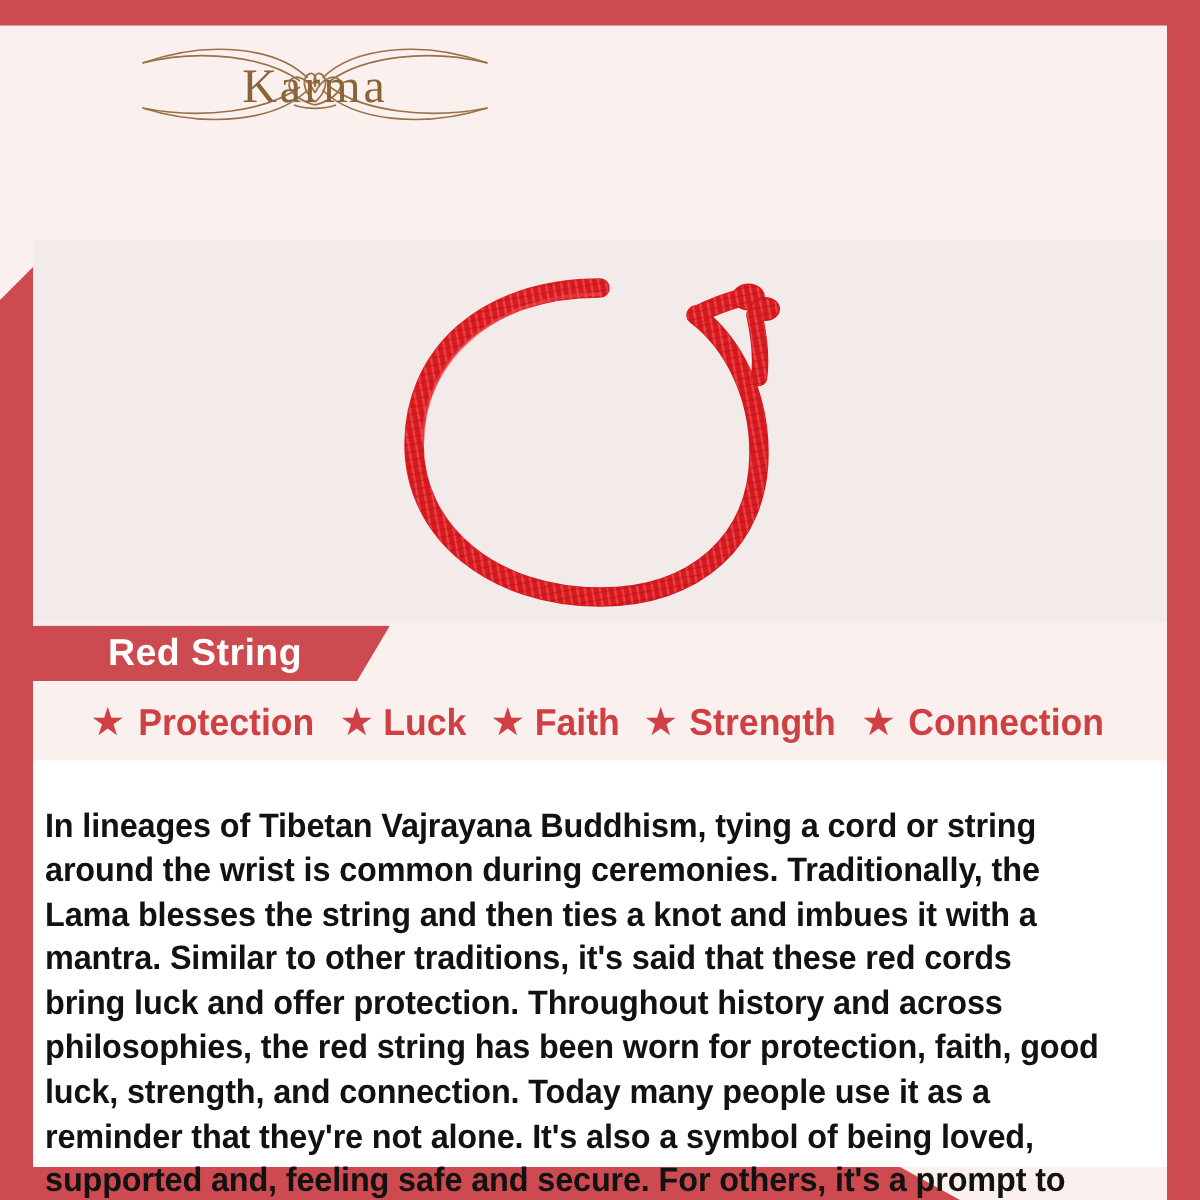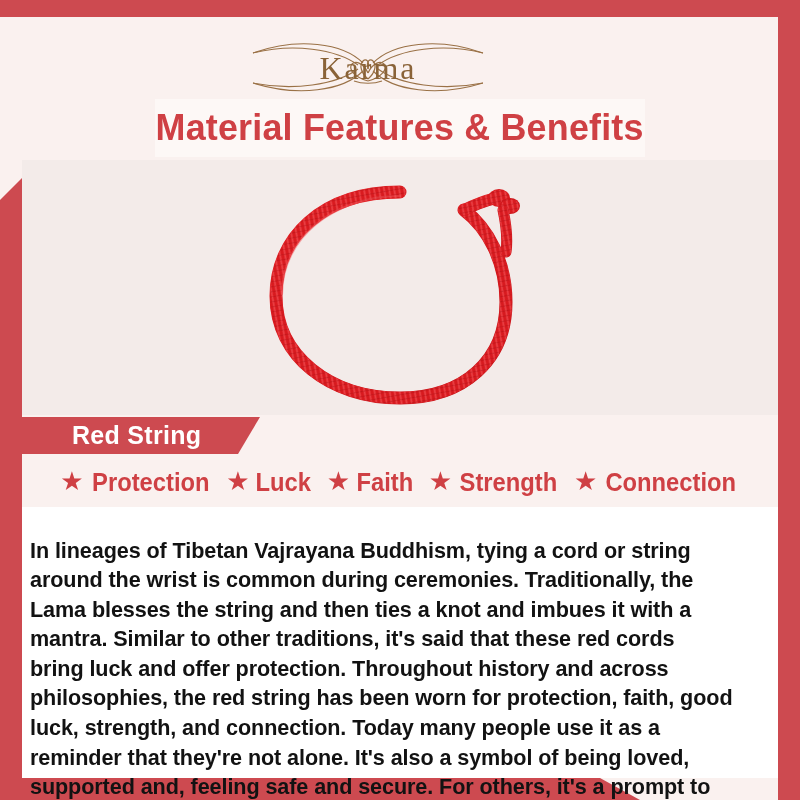--- a/index.html
+++ b/index.html
@@ -40,25 +40,24 @@
     position: absolute;
     left: 0; bottom: 0;
     width: 640px; height: 22px;
     background: #cd4a50;
     clip-path: polygon(0 0, 600px 0, 640px 22px, 0 22px);
   }
 
   
   .logo-area {
     position: absolute;
-    top: 31px; left: 0;
+    top: 20px; left: 0;
     width: 736px; height: 74px;
     display: flex;
     align-items: center;
-    justify-content: center;
   }
   .logo-wrap {
     position: relative;
     width: 420px; height: 66px;
     display: flex;
     align-items: center;
     justify-content: center;
   }
   .logo-svg { position: absolute; top: 0; left: 0; }
   .logo-text {
@@ -214,23 +213,20 @@
           <path d="M210 44 C217 38 219 30 215 26 C212 23 208 26 210 34"></path>
           <path d="M196 46 C204 49 216 49 224 46"></path>
         </g>
       </svg>
       <div class="logo-text">
         <span>Karma</span>
       </div>
     </div>
   </div>
 
-  <div class="title-banner">
-    <div class="title-text">Material Features &amp; Benefits</div>
-  </div>
 
   <div class="product-panel">
     <div class="bracelet-holder">
       <svg class="bracelet-svg" width="300" height="245" viewBox="0 0 300 245">
         <defs>
           <linearGradient id="cordGrad" x1="0" y1="0" x2="1" y2="1">
             <stop offset="0%" stop-color="#e8262b"></stop>
             <stop offset="50%" stop-color="#d81a1f"></stop>
             <stop offset="100%" stop-color="#c21419"></stop>
           </linearGradient>

